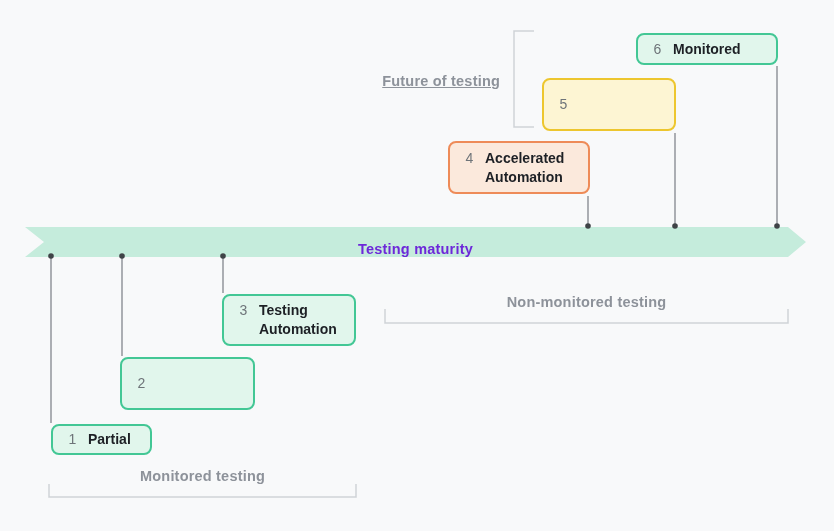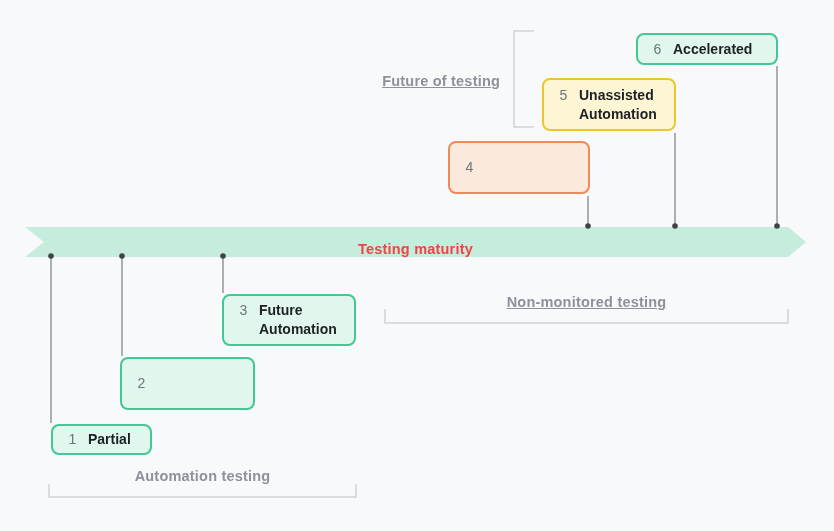--- a/index.html
+++ b/index.html
@@ -12,21 +12,21 @@
     width:834px;height:531px;
     background:#f8f9fa;
     overflow:hidden;
   }
   .gfx{position:absolute;left:0;top:0;}
 
   
   .band-label{
     position:absolute;left:25px;top:227px;width:781px;height:44px;
     display:flex;align-items:center;justify-content:center;
-    font-size:14.5px;font-weight:bold;color:#ef4444;
+    font-size:14.5px;font-weight:bold;color:#6d28d9;
     letter-spacing:.2px;
   }
 
   
   .stage-box{
     position:absolute;
     box-sizing:border-box;
     display:grid;
     grid-template-columns:13px 1fr;
     column-gap:9px;
@@ -45,21 +45,21 @@
   .theme-orange{background:#fbe9dc;border-color:#ee8b58;}
 
   
   .group-label{
     position:absolute;
     font-size:14.5px;font-weight:bold;color:#8d929a;
     letter-spacing:.2px;
   }
   .future-label{right:334px;top:73px;text-align:left;white-space:nowrap;text-decoration:underline;}
   .monitored-label{left:49px;top:468px;width:307px;text-align:center;}
-  .non-monitored-label{left:385px;top:294px;width:403px;text-align:center;text-decoration:underline;}
+  .non-monitored-label{left:385px;top:294px;width:403px;text-align:center;}
 </style>
 </head>
 <body>
 
 <div class="canvas">
 
   <svg class="gfx" width="834" height="531" viewBox="0 0 834 531">
 
     <g>
       <polygon points="25,227 788,227 806,242 788,257 25,257 44,242" fill="#c5ecdc"></polygon>
@@ -96,36 +96,36 @@
     <span class="stage-num">1</span>
     <span class="stage-label">Partial</span>
   </div>
 
   <div class="stage-box theme-green" style="left:120px;top:357px;width:135px;height:53px;">
     <span class="stage-num">2</span>
   </div>
 
   <div class="stage-box theme-green" style="left:222px;top:294px;width:134px;height:52px;">
     <span class="stage-num">3</span>
-    <span class="stage-label">Future Automation</span>
+    <span class="stage-label">Testing Automation</span>
   </div>
 
   <div class="stage-box theme-orange" style="left:448px;top:141px;width:142px;height:53px;">
     <span class="stage-num">4</span>
+    <span class="stage-label">Accelerated Automation</span>
   </div>
 
   <div class="stage-box theme-yellow" style="left:542px;top:78px;width:134px;height:53px;">
     <span class="stage-num">5</span>
-    <span class="stage-label">Unassisted Automation</span>
   </div>
 
   <div class="stage-box theme-green single" style="left:636px;top:33px;width:142px;height:32px;">
     <span class="stage-num">6</span>
-    <span class="stage-label">Accelerated</span>
+    <span class="stage-label">Monitored</span>
   </div>
 
   <div class="group-label future-label">Future of testing</div>
 
-  <div class="group-label monitored-label">Automation testing</div>
+  <div class="group-label monitored-label">Monitored testing</div>
 
   <div class="group-label non-monitored-label">Non-monitored testing</div>
 
 </div>
 
 </body></html>

